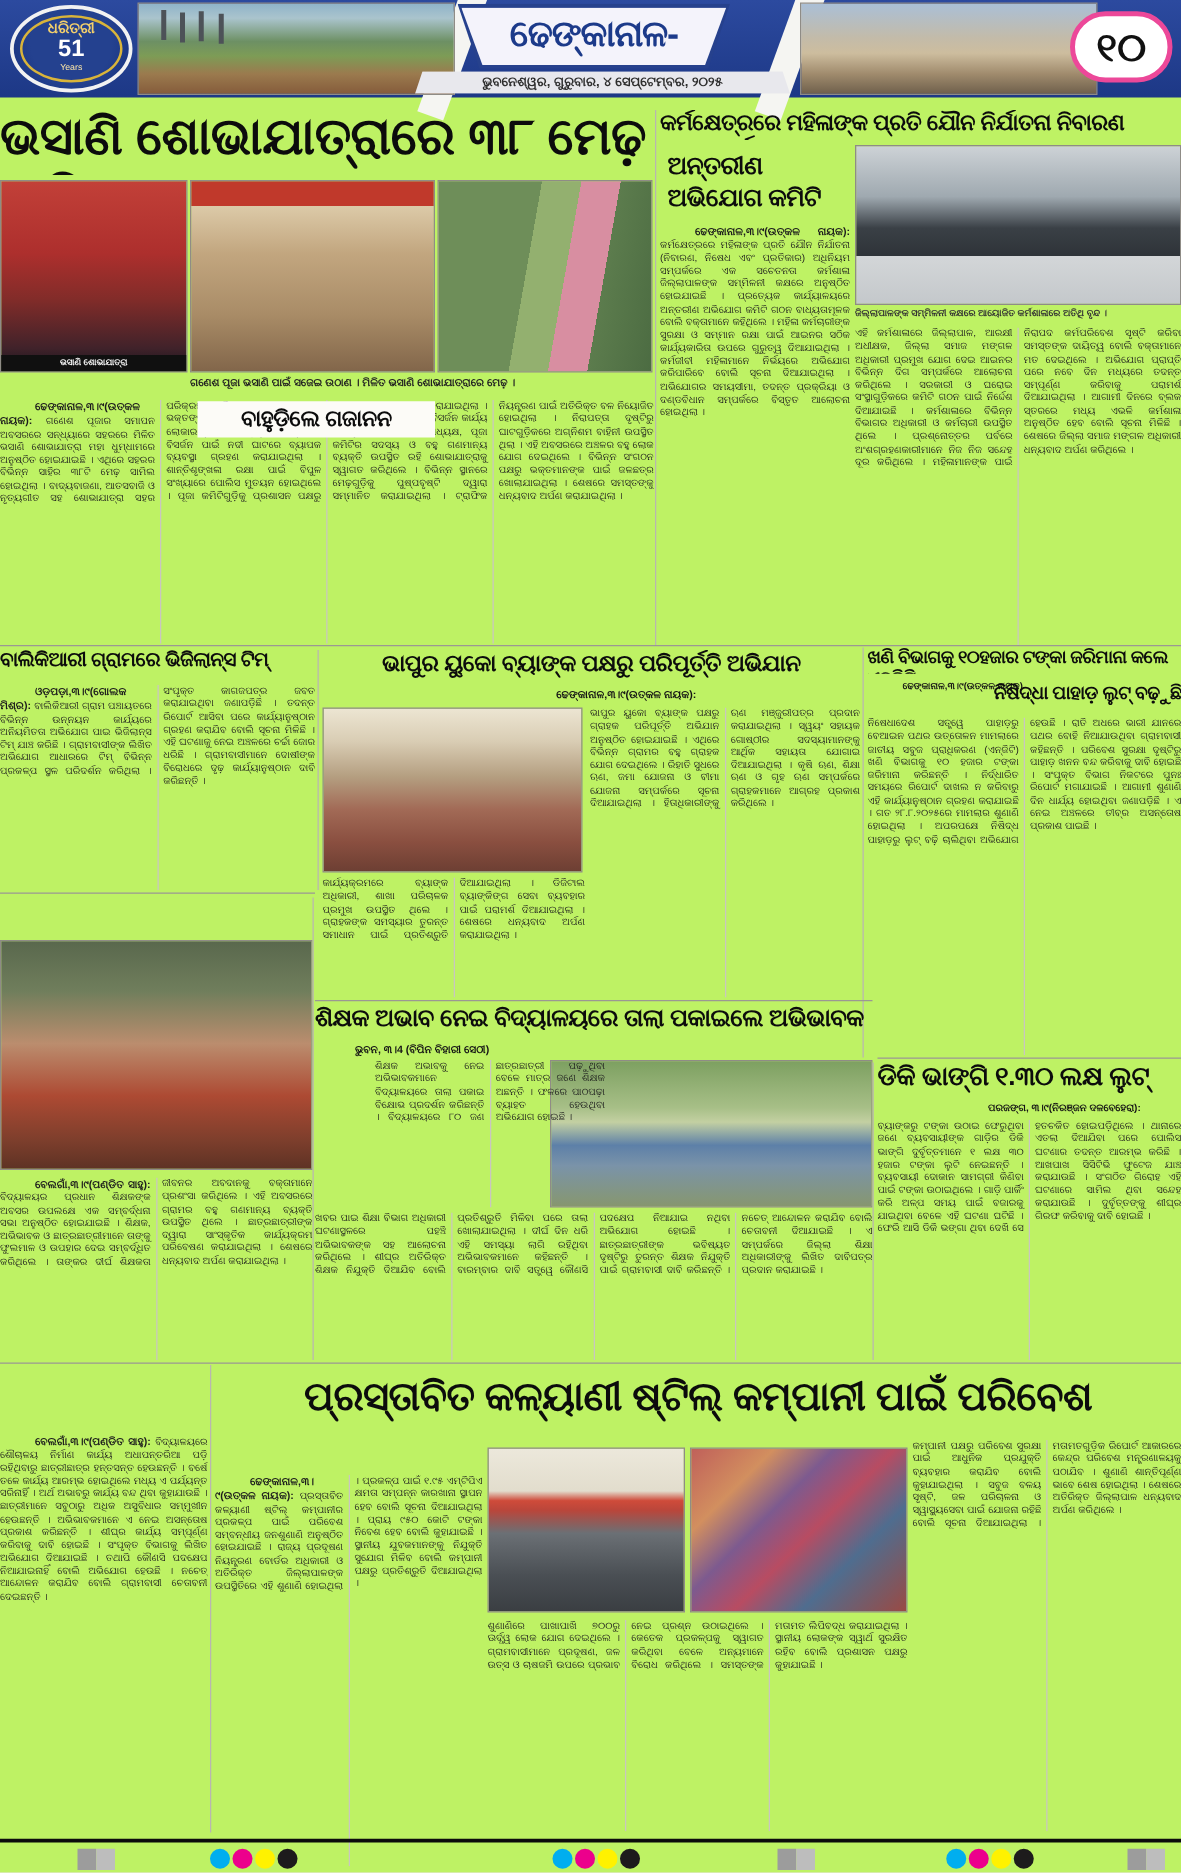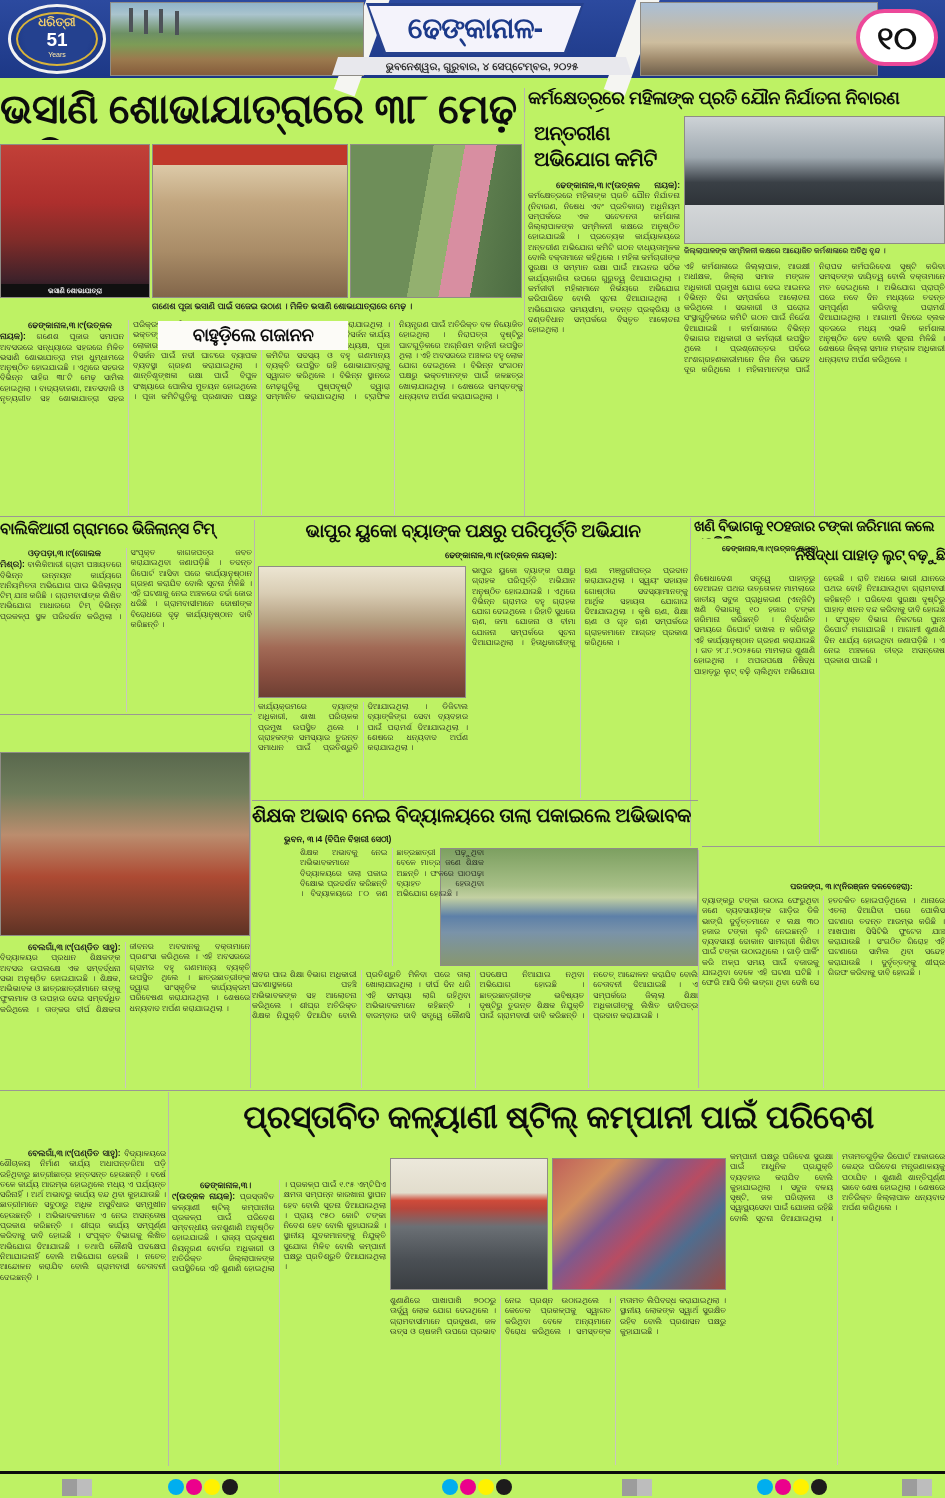--- a/index.html
+++ b/index.html
@@ -150,20 +150,21 @@
   <div class="abs body c2" style="left:252px;top:848px;width:184px;height:118px;margin-left:48px;">
     <span>ଶିକ୍ଷକ ଅଭାବକୁ ନେଇ ଅଭିଭାବକମାନେ ବିଦ୍ୟାଳୟରେ ତାଲା ପକାଇ ବିକ୍ଷୋଭ ପ୍ରଦର୍ଶନ କରିଛନ୍ତି । ବିଦ୍ୟାଳୟରେ ୮୦ ଜଣ ଛାତ୍ରଛାତ୍ରୀ ପଢ଼ୁଥିବା ବେଳେ ମାତ୍ର ଜଣେ ଶିକ୍ଷକ ଅଛନ୍ତି । ଫଳରେ ପାଠପଢ଼ା ବ୍ୟାହତ ହେଉଥିବା ଅଭିଯୋଗ ହୋଇଛି ।</span>
   </div>
   <div class="abs body c4" style="left:252px;top:970px;width:446px;height:118px;">
     <span>ଖବର ପାଇ ଶିକ୍ଷା ବିଭାଗ ଅଧିକାରୀ ଘଟଣାସ୍ଥଳରେ ପହଞ୍ଚି ଅଭିଭାବକଙ୍କ ସହ ଆଲୋଚନା କରିଥିଲେ । ଶୀଘ୍ର ଅତିରିକ୍ତ ଶିକ୍ଷକ ନିଯୁକ୍ତି ଦିଆଯିବ ବୋଲି ପ୍ରତିଶ୍ରୁତି ମିଳିବା ପରେ ତାଲା ଖୋଲାଯାଇଥିଲା । ଦୀର୍ଘ ଦିନ ଧରି ଏହି ସମସ୍ୟା ଲାଗି ରହିଥିବା ଅଭିଭାବକମାନେ କହିଛନ୍ତି । ବାରମ୍ବାର ଦାବି ସତ୍ତ୍ୱେ କୌଣସି ପଦକ୍ଷେପ ନିଆଯାଇ ନଥିବା ଅଭିଯୋଗ ହୋଇଛି । ଛାତ୍ରଛାତ୍ରୀଙ୍କ ଭବିଷ୍ୟତ ଦୃଷ୍ଟିରୁ ତୁରନ୍ତ ଶିକ୍ଷକ ନିଯୁକ୍ତି ପାଇଁ ଗ୍ରାମବାସୀ ଦାବି କରିଛନ୍ତି । ନଚେତ୍ ଆନ୍ଦୋଳନ କରାଯିବ ବୋଲି ଚେତାବନୀ ଦିଆଯାଇଛି । ଏ ସମ୍ପର୍କରେ ଜିଲ୍ଲା ଶିକ୍ଷା ଅଧିକାରୀଙ୍କୁ ଲିଖିତ ଦାବିପତ୍ର ପ୍ରଦାନ କରାଯାଇଛି ।</span>
   </div>
 
   <div class="hr" style="left:702px;top:846px;width:243px;"></div>
   <div class="vr" style="left:698px;top:850px;height:238px;"></div>
 
+  <div class="abs h" style="left:702px;top:850px;width:243px;height:28px;font-size:21px;">ଡିକି ଭାଙ୍ଗି ୧.୩୦ ଲକ୍ଷ ଲୁଟ୍</div>
   <div class="abs center dl" style="left:702px;top:882px;width:243px;height:11px;font-size:8px;">ପରଜଙ୍ଗ, ୩।୯(ନିରଞ୍ଜନ ଦଳବେହେରା): </div>
   <div class="abs body c2" style="left:702px;top:896px;width:243px;height:192px;">
     <span>ବ୍ୟାଙ୍କରୁ ଟଙ୍କା ଉଠାଇ ଫେରୁଥିବା ଜଣେ ବ୍ୟବସାୟୀଙ୍କ ଗାଡ଼ିର ଡିକି ଭାଙ୍ଗି ଦୁର୍ବୃତ୍ତମାନେ ୧ ଲକ୍ଷ ୩୦ ହଜାର ଟଙ୍କା ଲୁଟି ନେଇଛନ୍ତି । ବ୍ୟବସାୟୀ ଦୋକାନ ସାମଗ୍ରୀ କିଣିବା ପାଇଁ ଟଙ୍କା ଉଠାଇଥିଲେ । ଗାଡ଼ି ପାର୍କିଂ କରି ଅଳ୍ପ ସମୟ ପାଇଁ ବଜାରକୁ ଯାଇଥିବା ବେଳେ ଏହି ଘଟଣା ଘଟିଛି । ଫେରି ଆସି ଡିକି ଭଙ୍ଗା ଥିବା ଦେଖି ସେ ହତଚକିତ ହୋଇପଡ଼ିଥିଲେ । ଥାନାରେ ଏତଲା ଦିଆଯିବା ପରେ ପୋଲିସ ଘଟଣାର ତଦନ୍ତ ଆରମ୍ଭ କରିଛି । ଆଖପାଖ ସିସିଟିଭି ଫୁଟେଜ ଯାଞ୍ଚ କରାଯାଉଛି । ସଂଗଠିତ ଗିରୋହ ଏହି ଘଟଣାରେ ସାମିଲ ଥିବା ସନ୍ଦେହ କରାଯାଉଛି । ଦୁର୍ବୃତ୍ତଙ୍କୁ ଶୀଘ୍ର ଗିରଫ କରିବାକୁ ଦାବି ହୋଇଛି ।</span>
   </div>
 
   <div class="hr" style="left:0px;top:1090px;width:945px;"></div>
 
   <div class="abs body c1" style="left:0px;top:1148px;width:166px;height:318px;">
     <b class="dl">ବେଲଗାଁ,୩।୯(ପଣ୍ଡିତ ସାହୁ): </b><span>ବିଦ୍ୟାଳୟରେ ଶୌଚାଳୟ ନିର୍ମାଣ କାର୍ଯ୍ୟ ଅଧାପନ୍ତରିଆ ପଡ଼ି ରହିଥିବାରୁ ଛାତ୍ରୀଛାତ୍ର ହନ୍ତସନ୍ତ ହେଉଛନ୍ତି । ବର୍ଷେ ତଳେ କାର୍ଯ୍ୟ ଆରମ୍ଭ ହୋଇଥିଲେ ମଧ୍ୟ ଏ ପର୍ଯ୍ୟନ୍ତ ସରିନାହିଁ । ଅର୍ଥ ଅଭାବରୁ କାର୍ଯ୍ୟ ବନ୍ଦ ଥିବା କୁହାଯାଉଛି । ଛାତ୍ରୀମାନେ ସବୁଠାରୁ ଅଧିକ ଅସୁବିଧାର ସମ୍ମୁଖୀନ ହେଉଛନ୍ତି । ଅଭିଭାବକମାନେ ଏ ନେଇ ଅସନ୍ତୋଷ ପ୍ରକାଶ କରିଛନ୍ତି । ଶୀଘ୍ର କାର୍ଯ୍ୟ ସମ୍ପୂର୍ଣ୍ଣ କରିବାକୁ ଦାବି ହୋଇଛି । ସଂପୃକ୍ତ ବିଭାଗକୁ ଲିଖିତ ଅଭିଯୋଗ ଦିଆଯାଇଛି । ତଥାପି କୌଣସି ପଦକ୍ଷେପ ନିଆଯାଇନାହିଁ ବୋଲି ଅଭିଯୋଗ ହେଉଛି । ନଚେତ୍ ଆନ୍ଦୋଳନ କରାଯିବ ବୋଲି ଗ୍ରାମବାସୀ ଚେତାବନୀ ଦେଇଛନ୍ତି ।</span>
   </div>

